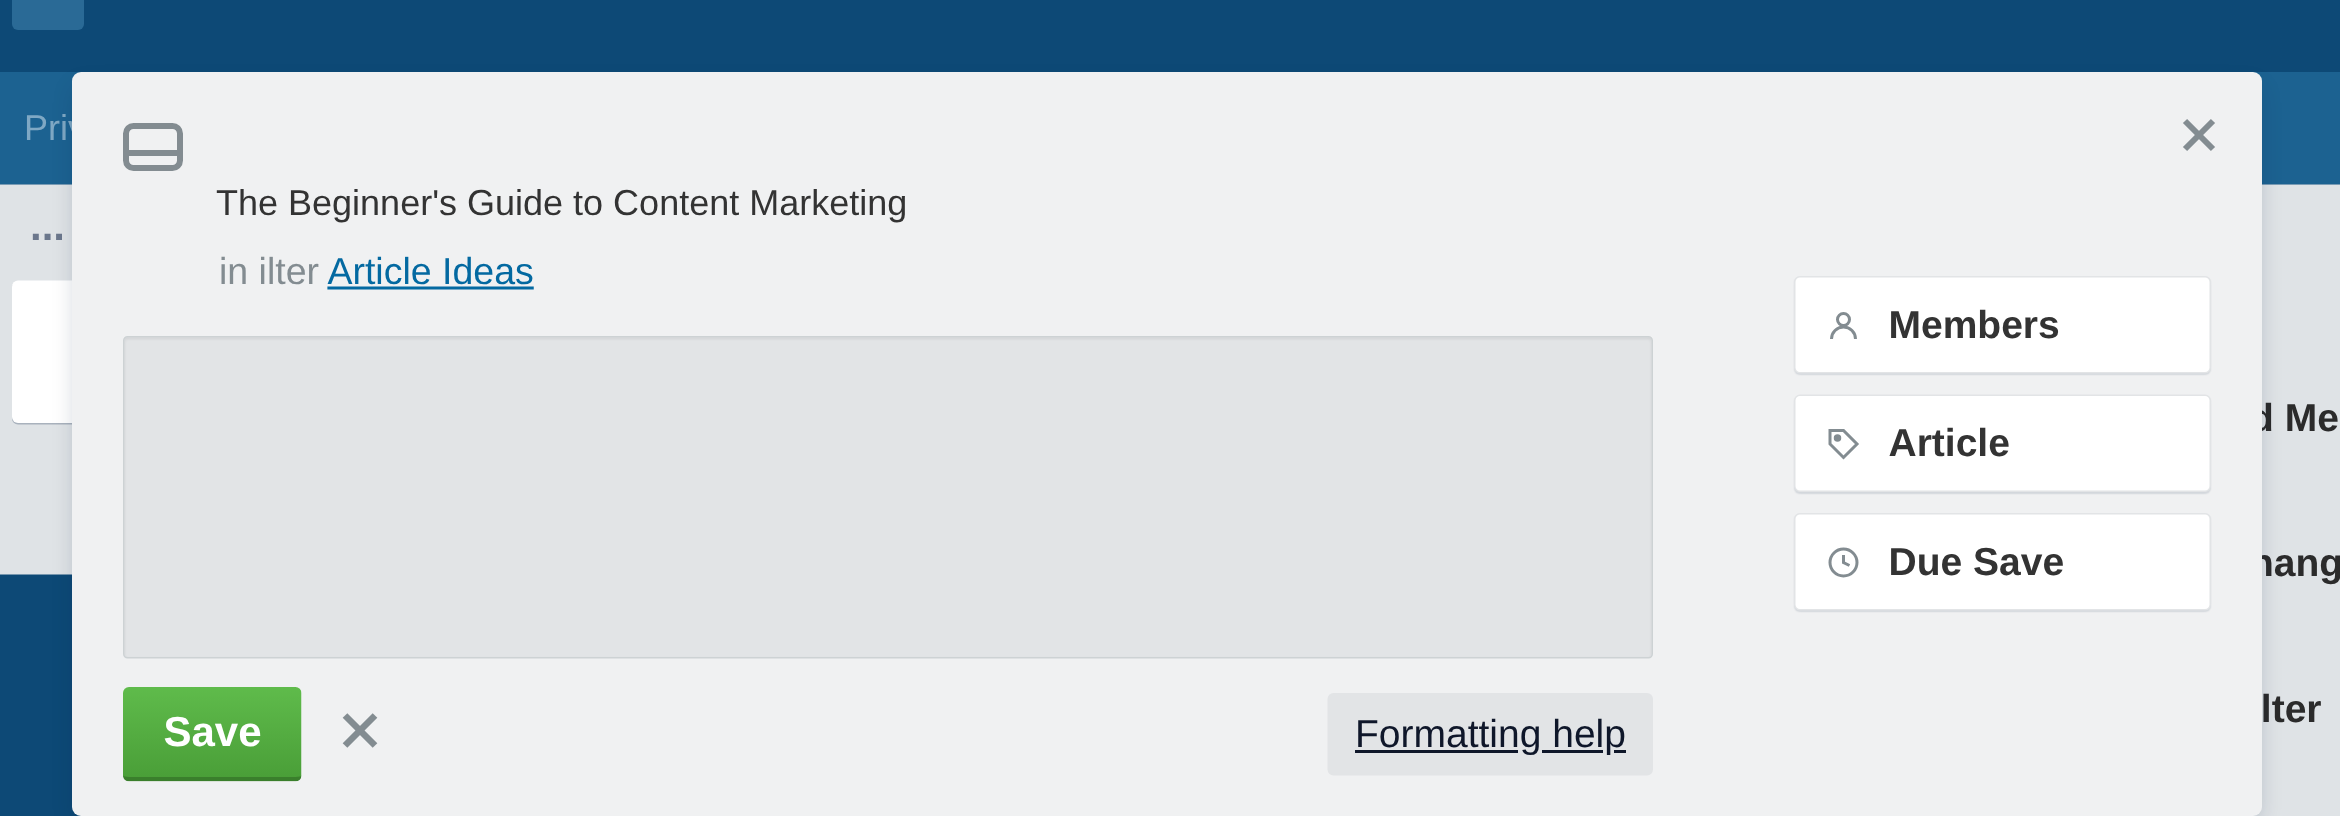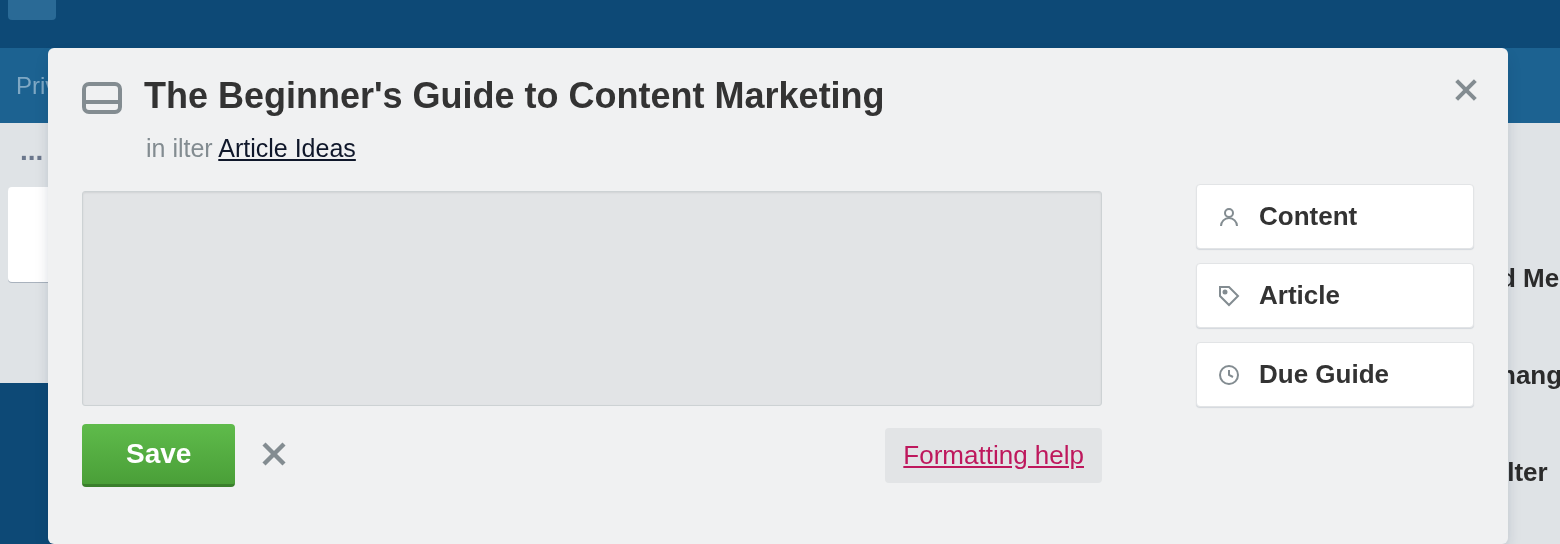--- a/index.html
+++ b/index.html
@@ -130,34 +130,35 @@
       gap: 22px;
     }
     .card-icon {
       margin-top: 8px;
     }
     .card-icon svg {
       width: 40px;
       height: 32px;
     }
     .card-title {
-      font-size: 36px;
-      font-weight: 700;
+      font-size: 24px;
+      font-weight: 400;
       color: #333;
       line-height: 1.2;
+      margin-top: 48px;
     }
     .card-sub {
       margin-top: 16px;
       margin-left: 64px;
       color: #838c91;
       font-size: 25px;
     }
     .card-sub .listlink {
       text-decoration: underline;
-      color: #0f172a;
+      color: #0369a1;
       cursor: pointer;
     }
     .desc-edit {
       margin-top: 28px;
       margin-left: 0;
     }
     .desc-textarea {
       width: 1020px;
       height: 215px;
       background: #e2e4e6;
@@ -179,38 +180,38 @@
       width: 1020px;
     }
     .save-btn {
       background: linear-gradient(to bottom, #5fbb4b, #4a9f38);
       border: none;
       border-bottom: 3px solid #3a7f2c;
       border-radius: 4px;
       color: #fff;
       font-size: 28px;
       font-weight: 700;
-      padding: 14px 44px;
+      padding: 14px 27px;
       cursor: pointer;
     }
     .cancel-x {
       cursor: pointer;
     }
     .cancel-x svg {
       width: 30px;
       height: 30px;
       stroke: #838c91;
       stroke-width: 3.5;
     }
     .fmt-help {
       margin-left: auto;
       background: #e2e4e6;
       border-radius: 4px;
       padding: 12px 18px;
-      color: #be185d;
+      color: #0f172a;
       font-size: 26px;
       text-decoration: underline;
       cursor: pointer;
     }
     .sidebar {
       width: 278px;
       padding-top: 110px;
     }
     .sidebar-heading {
       font-size: 28px;
@@ -306,34 +307,34 @@
     </div>
   </div>
 
   <div class="sidebar">
 
     <div class="sidebar-btn">
       <svg viewBox="0 0 24 24">
           <circle cx="12" cy="8" r="4"></circle>
           <path d="M4 21c0-4.4 3.6-8 8-8s8 3.6 8 8"></path>
         </svg>
-      <span>Content</span>
+      <span>Members</span>
     </div>
 
     <div class="sidebar-btn">
       <svg viewBox="0 0 24 24">
           <path d="M3 3h9l9 9-9 9-9-9V3z"></path>
           <circle cx="8" cy="8" r="1.5" fill="#838c91"></circle>
         </svg>
       <span>Article</span>
     </div>
 
 
     <div class="sidebar-btn">
       <svg viewBox="0 0 24 24">
           <circle cx="12" cy="12" r="9"></circle>
           <polyline points="12 7 12 12 16 14"></polyline>
         </svg>
-      <span>Due Guide</span>
+      <span>Due Save</span>
     </div>
   </div>
 
 </div>
 
 </body></html>

